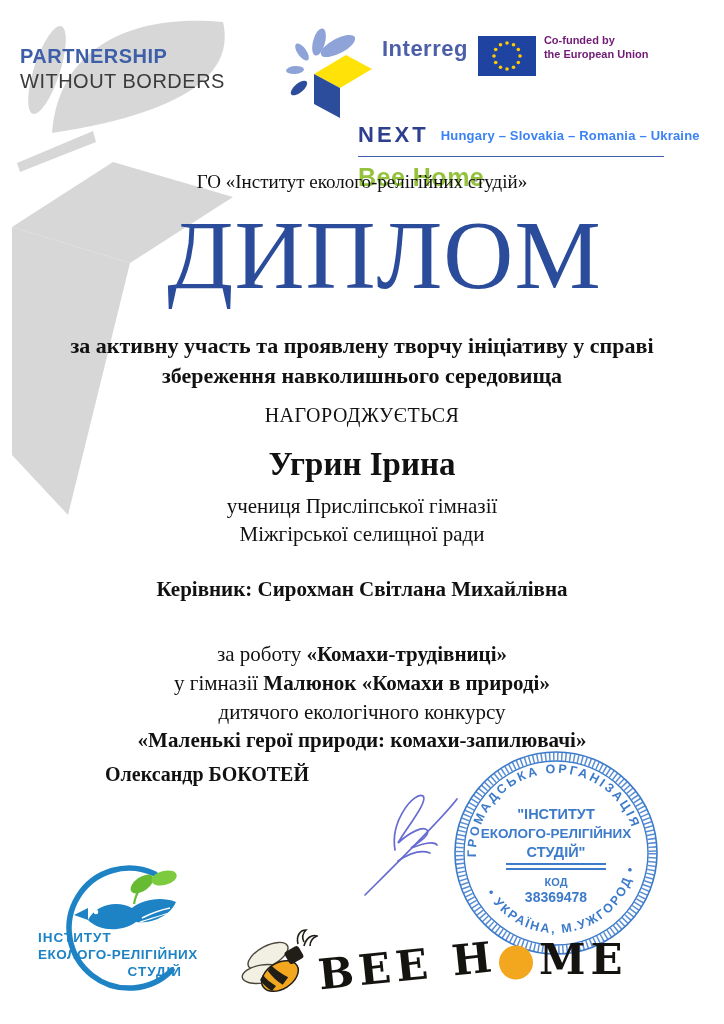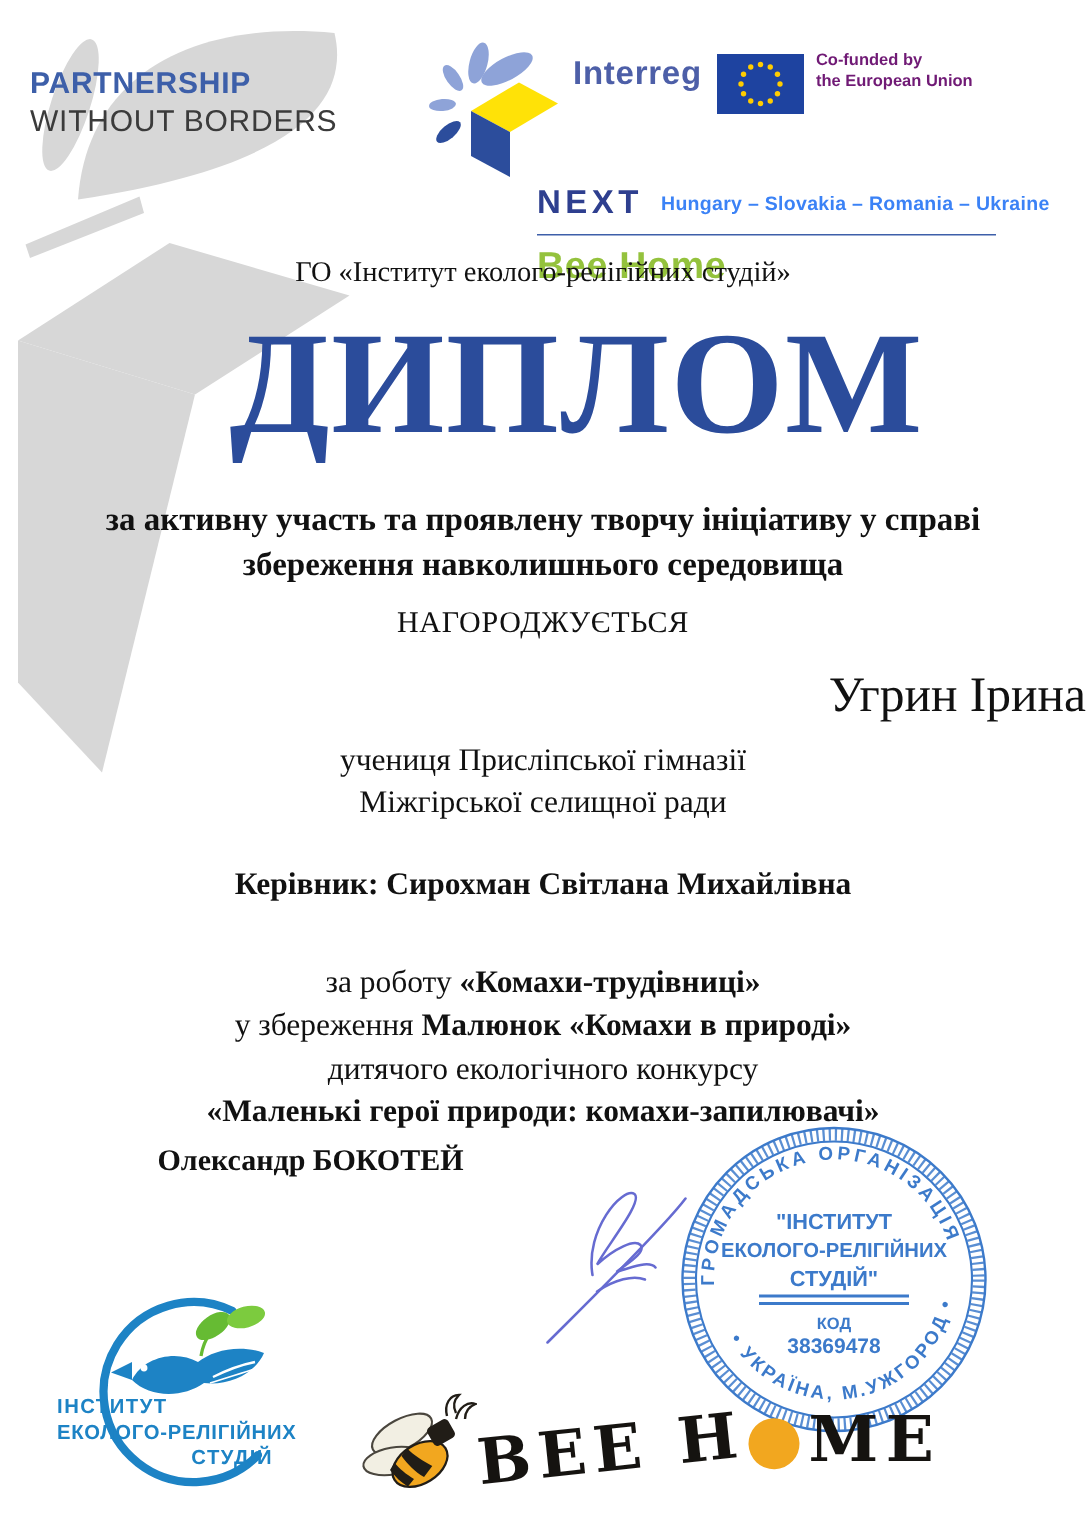--- a/index.html
+++ b/index.html
@@ -18,24 +18,24 @@
   .interreg-word{font-size:22px;font-weight:bold;color:#4d5fa8;margin:8px 10px 0 8px;letter-spacing:.5px;}
   .cofunded{font-size:11px;font-weight:bold;color:#701a75;line-height:1.25;margin:6px 0 0 8px;}
   .nextrow{margin:2px 0 0 72px;display:flex;align-items:center;}
   .next-word{font-size:22px;font-weight:bold;color:#2e3f8f;letter-spacing:3px;margin-right:12px;}
   .countries{font-size:13px;font-weight:bold;color:#3b82f6;letter-spacing:.2px;}
   .sep-line{margin:8px 0 0 72px;width:306px;border-top:1.6px solid #3d5fa9;}
   .bee-home-word{margin:6px 0 0 72px;font-size:25px;font-weight:bold;color:#94c23d;letter-spacing:.5px;}
 
   
   .org-line{top:171px;font-size:19px;}
-  .title{top:203px;font-size:97px;font-weight:bold;color:#2b4c9b;letter-spacing:1px;line-height:1.1;margin-left:45px;}
+  .title{top:203px;font-size:97px;font-weight:normal;color:#2b4c9b;letter-spacing:1px;line-height:1.1;margin-left:45px;}
   .reason{top:331px;font-size:22px;font-weight:bold;line-height:1.38;}
   .awarded{top:404px;font-size:20px;letter-spacing:.5px;}
-  .recipient{top:446px;font-size:33px;font-weight:normal;text-align:right;}
+  .recipient{top:446px;font-size:33px;font-weight:bold;}
   .recipient-desc{top:492px;font-size:21px;line-height:1.35;}
   .supervisor{top:577px;font-size:21px;font-weight:bold;}
   .workblock{top:640px;font-size:21px;line-height:1.37;}
   .workblock b{font-weight:bold;}
   .director{left:105px;top:761px;width:540px;text-align:left;font-size:20px;font-weight:bold;line-height:1.38;}
 
   
   .stamp-svg text{font-family:"Liberation Sans",sans-serif;font-weight:bold;fill:#3273c8;}
 
   
@@ -126,21 +126,21 @@
 
   <div class="abs centered recipient-desc">
     <div>учениця Присліпської гімназії</div>
     <div>Міжгірської селищної ради</div>
   </div>
 
   <div class="abs centered supervisor">Керівник: Сирохман Світлана Михайлівна</div>
 
   <div class="abs centered workblock">
     <div><span>за роботу </span><b>«Комахи-трудівниці»</b></div>
-    <div><span>у збереження </span><b>Малюнок «Комахи в природі»</b></div>
+    <div><span>у гімназії </span><b>Малюнок «Комахи в природі»</b></div>
     <div>дитячого екологічного конкурсу</div>
     <div><b>«Маленькі герої природи: комахи-запилювачі»</b></div>
   </div>
 
   <div class="abs director">
     <div>Олександр БОКОТЕЙ</div>
   </div>
 
   <svg class="abs" style="left:360px;top:775px;" width="120" height="125" viewBox="0 0 120 125">
     <g fill="none" stroke="#666bd1" stroke-width="1.7" stroke-linecap="round">

